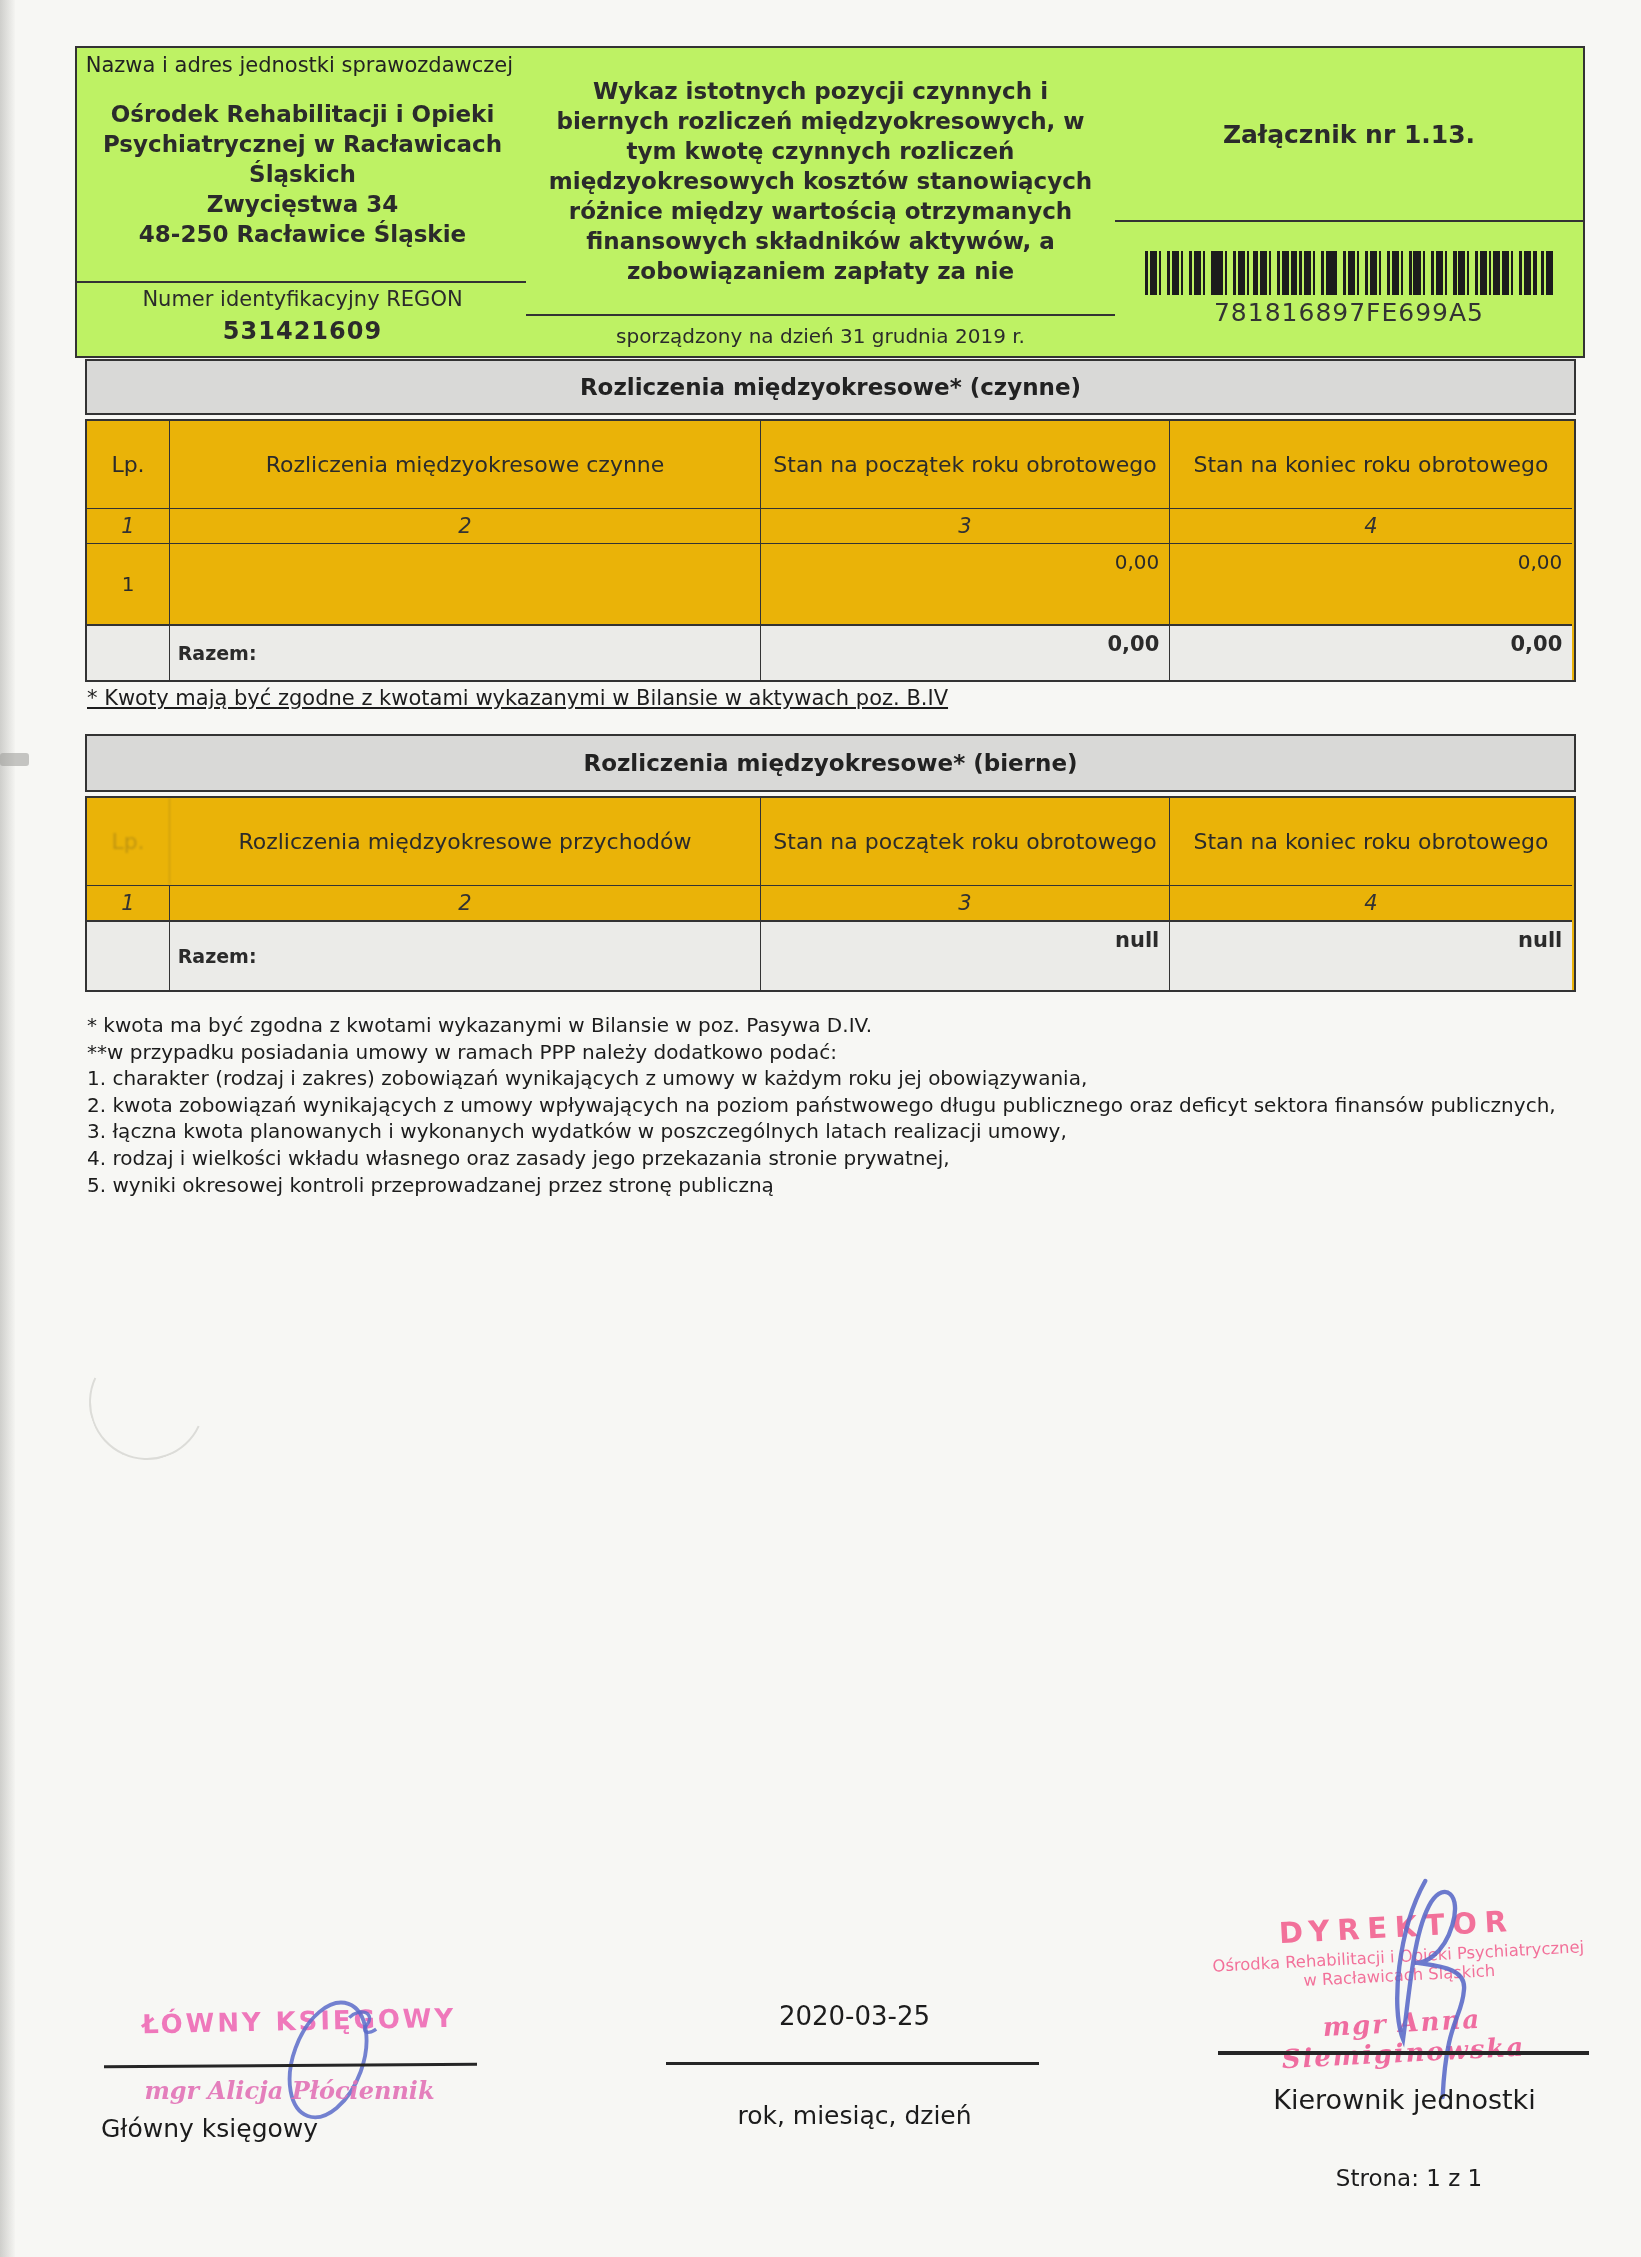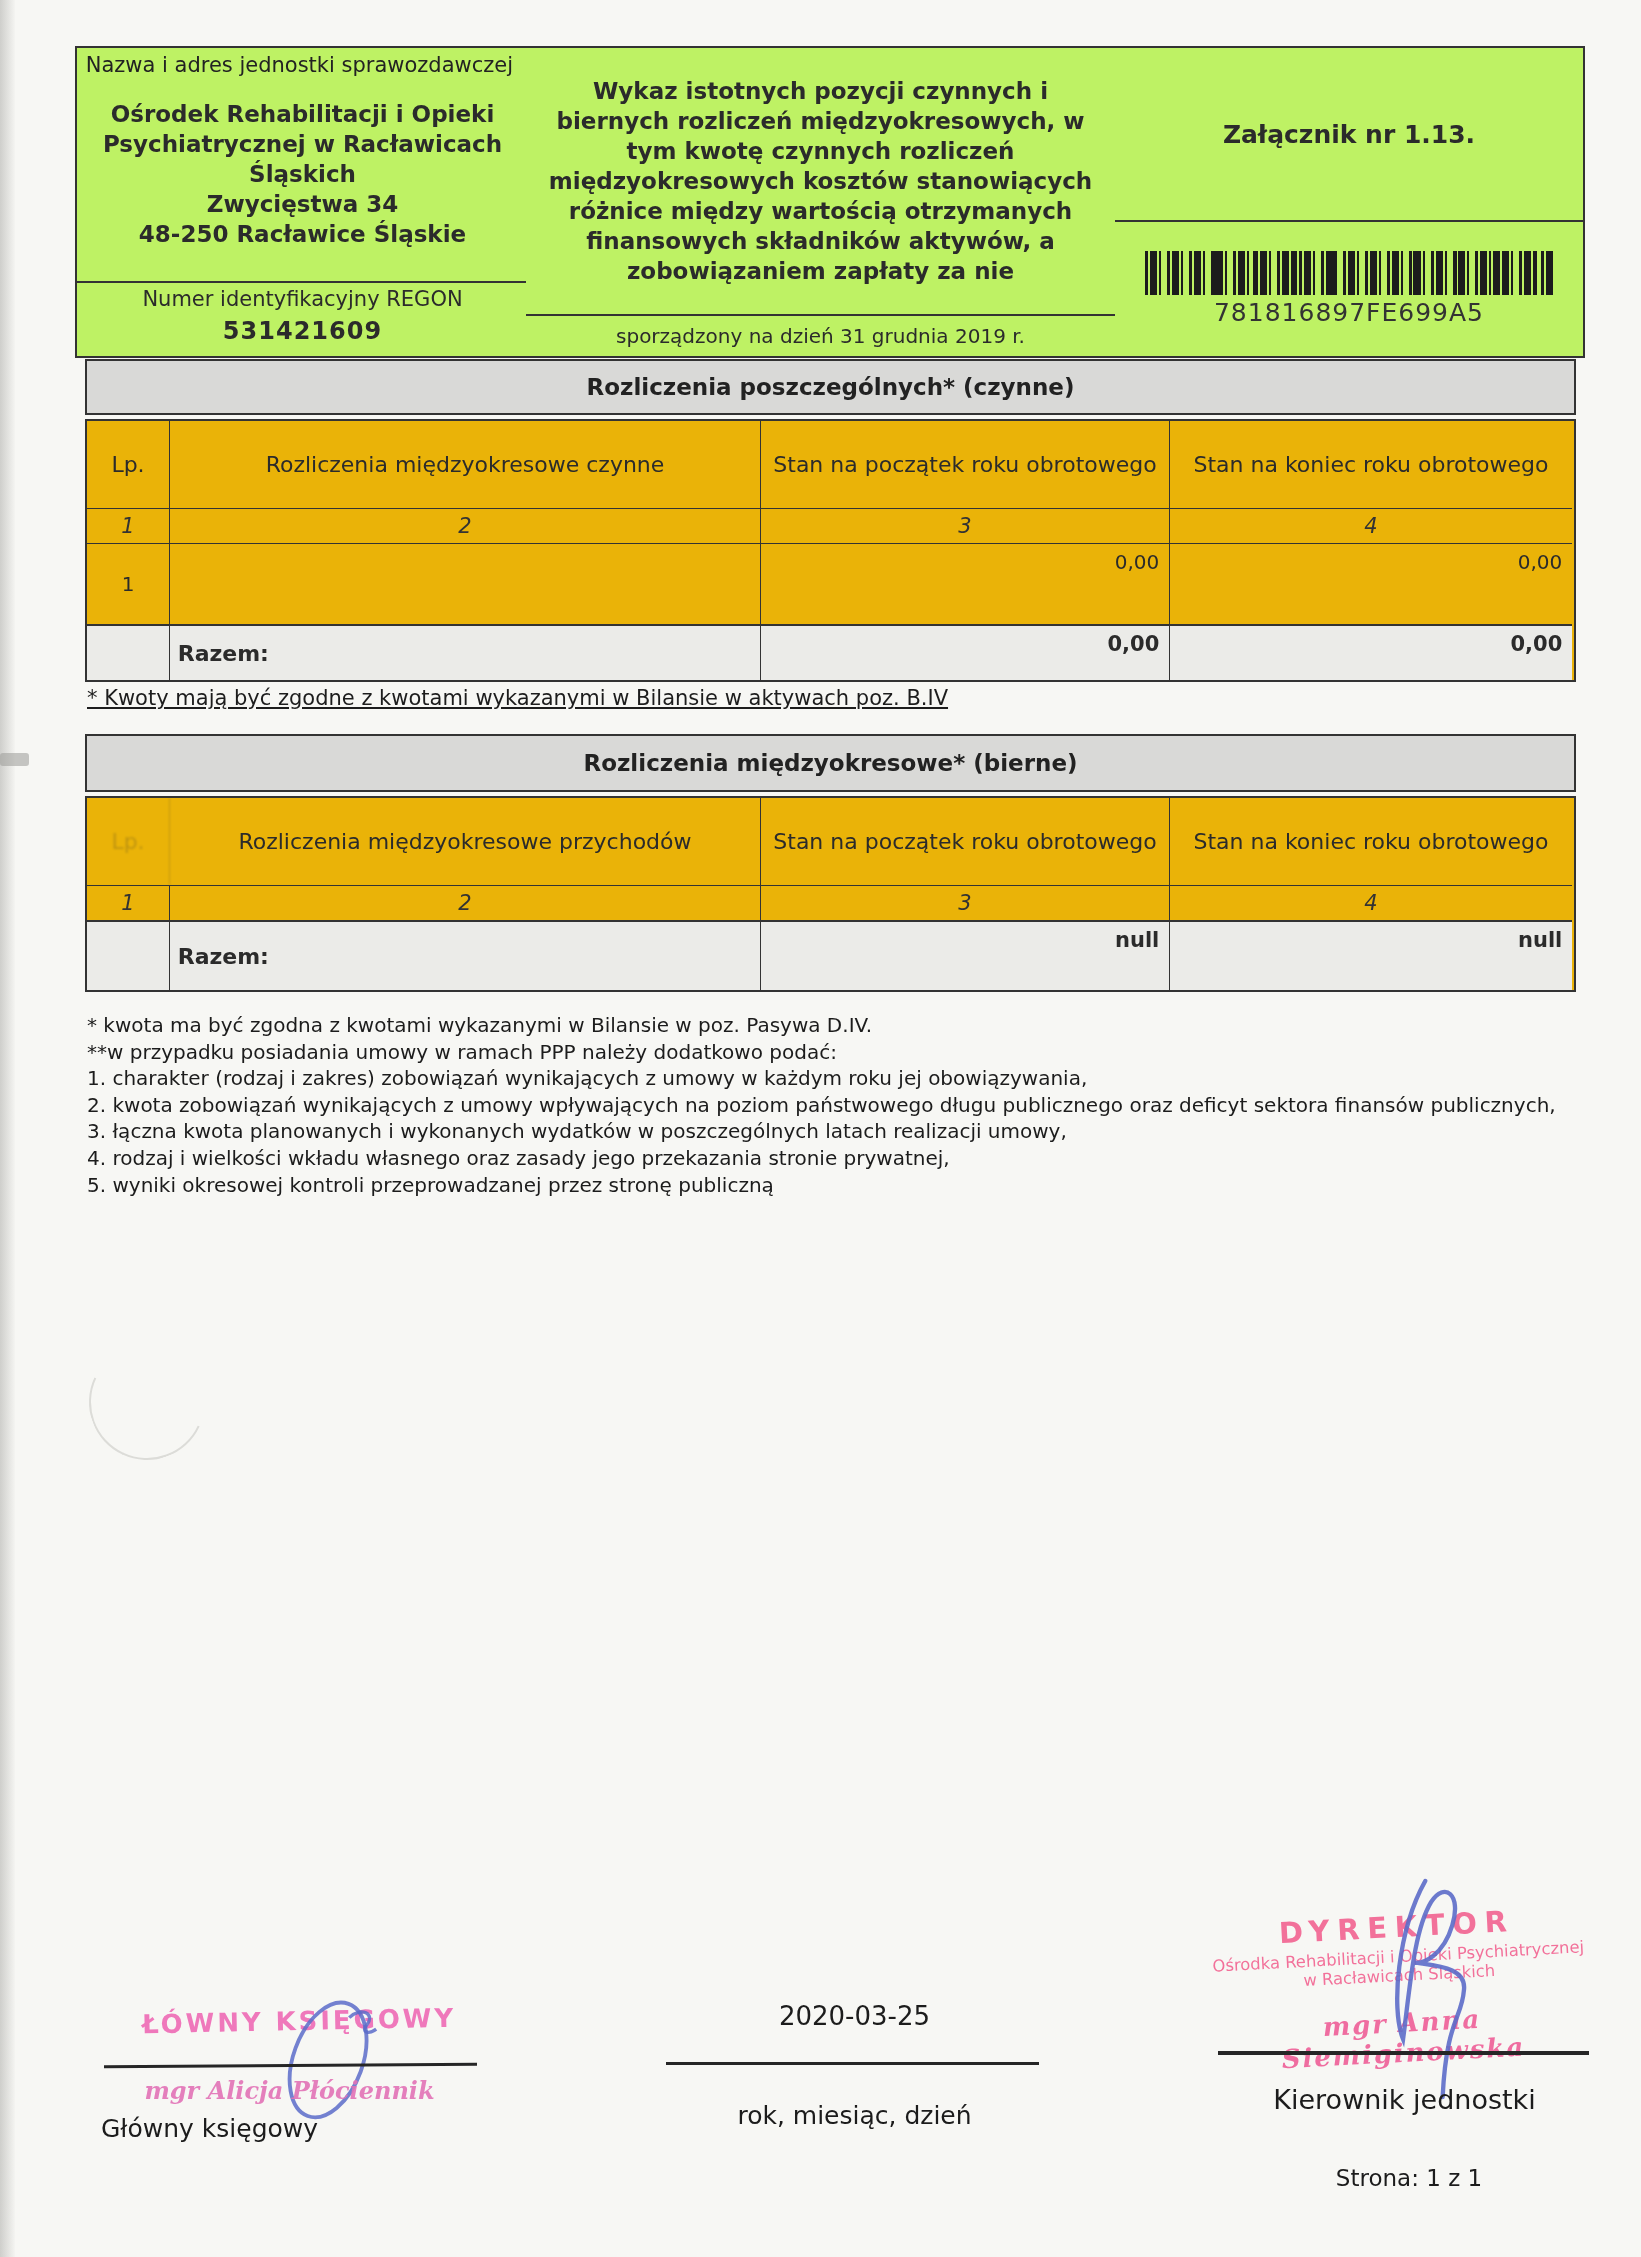--- a/index.html
+++ b/index.html
@@ -48,21 +48,21 @@
   .col-hdr{height:87px;display:flex;align-items:center;justify-content:center;text-align:center;font-size:22px;padding:0 9.7px;}
   .num-row{height:35px;display:flex;align-items:center;justify-content:center;
     font-style:italic;font-size:21px;color:#333;}
   .data-row{height:81px;font-size:20px;}
   .data-lp{display:flex;align-items:center;justify-content:center;}
   .val{text-align:right;padding:5.8px 9.7px 0 0;}
   .razem-row{background:#ebebe8;}
   .razem-row.c{border-top:2.9px solid #333;}
   .t1-razem{height:56px;}
   .t2-razem{height:70px;}
-  .razem-label{display:flex;align-items:center;font-weight:bold;font-size:22px;padding-left:7.7px;}
+  .razem-label{display:flex;align-items:center;font-weight:bold;font-size:19px;padding-left:7.7px;}
   .razem-val{text-align:right;font-weight:bold;font-size:21px;padding:5.8px 9.7px 0 0;}
   .lp-faded{opacity:.22;filter:blur(1px);}
   
   .fn-active{position:absolute;left:87px;top:686px;font-size:21px;text-decoration:underline;color:#1d1d1d;}
   .fn-list{position:absolute;left:87px;top:1012px;width:1516px;font-size:20px;line-height:26.6px;color:#1c1c1c;}
   .sig-line{position:absolute;height:2.9px;background:#262626;}
   .sigL-stamp{position:absolute;left:135px;top:2006px;width:328px;text-align:center;
     font-weight:bold;font-size:26px;letter-spacing:2.9px;color:#ee63b2;transform:rotate(-1.2deg);opacity:.85;}
   .sigL-ellipse{position:absolute;left:253px;top:1981px;}
   .sigL-name{position:absolute;left:101px;top:2076px;width:377px;text-align:center;
@@ -109,21 +109,21 @@
 
   <div class="hdr hdr-right">
     <div class="attach-cell">Załącznik nr 1.13.</div>
     <div class="barcode-cell">
       <div class="barcode"></div>
       <div class="barcode-num">781816897FE699A5</div>
     </div>
   </div>
 
   <div class="tbl" style="top:359px;">
-    <div class="tbl-band">Rozliczenia poszczególnych* (czynne)</div>
+    <div class="tbl-band">Rozliczenia międzyokresowe* (czynne)</div>
     <div class="tbl-grid">
       <div class="c first-row col-hdr">Lp.</div>
       <div class="c first-row col-hdr">Rozliczenia międzyokresowe czynne</div>
       <div class="c first-row col-hdr">Stan na początek roku obrotowego</div>
       <div class="c first-row col-hdr last">Stan na koniec roku obrotowego</div>
 
       <div class="c num-row">1</div>
       <div class="c num-row">2</div>
       <div class="c num-row">3</div>
       <div class="c num-row last">4</div>

